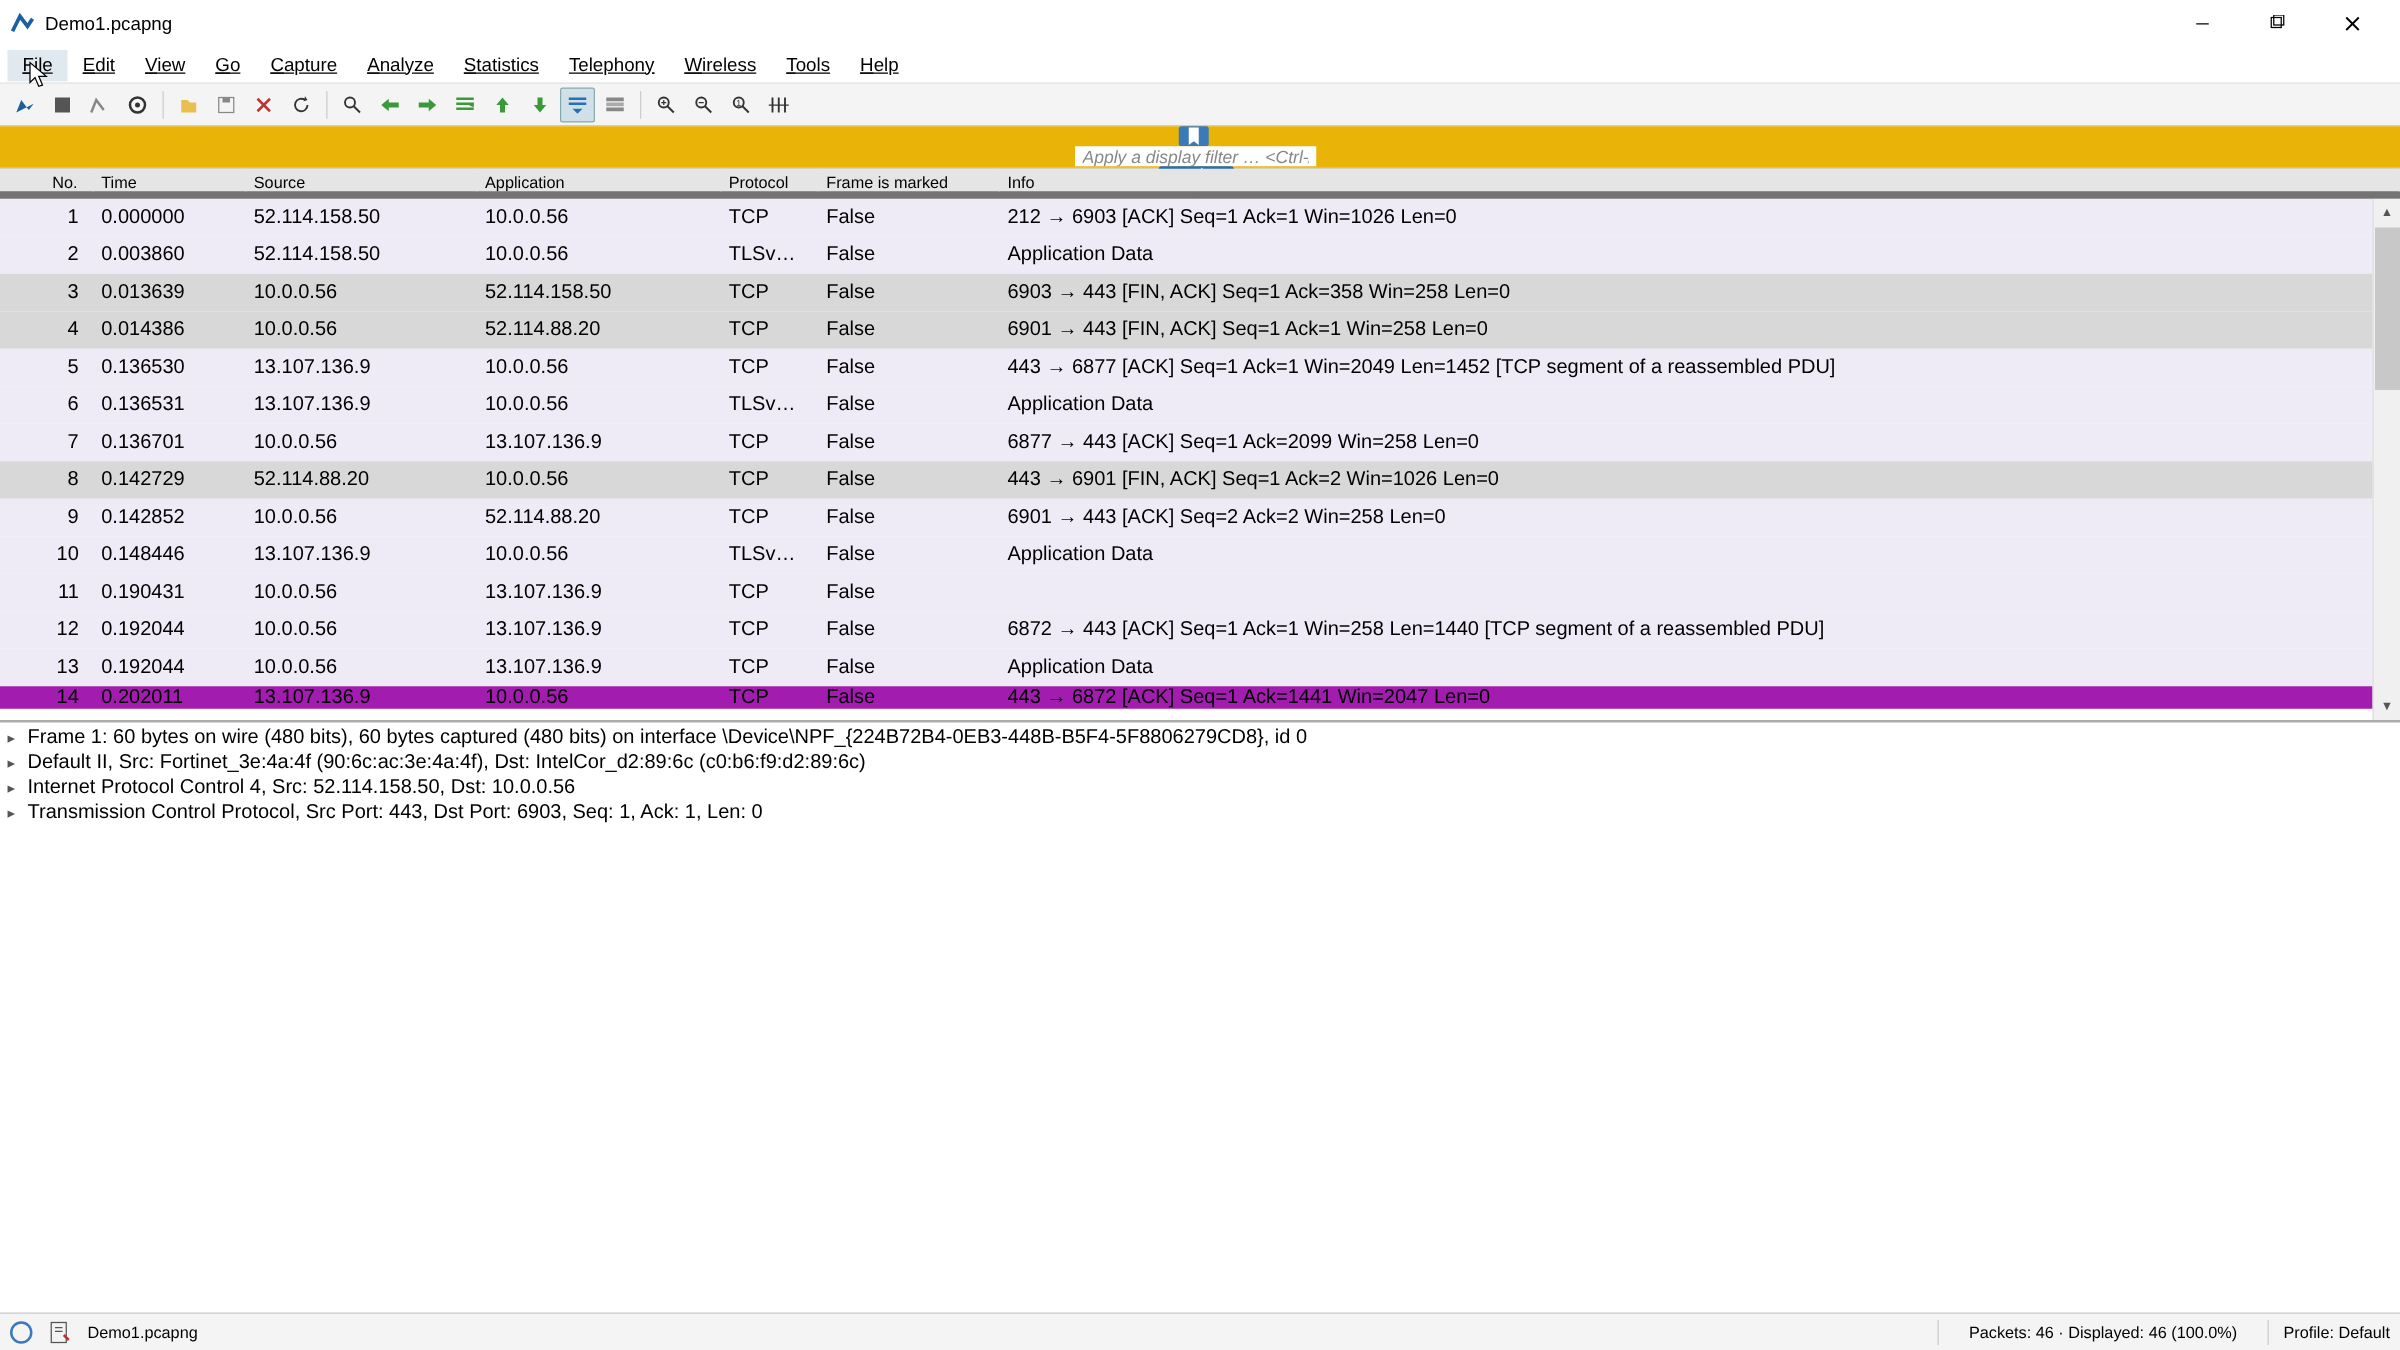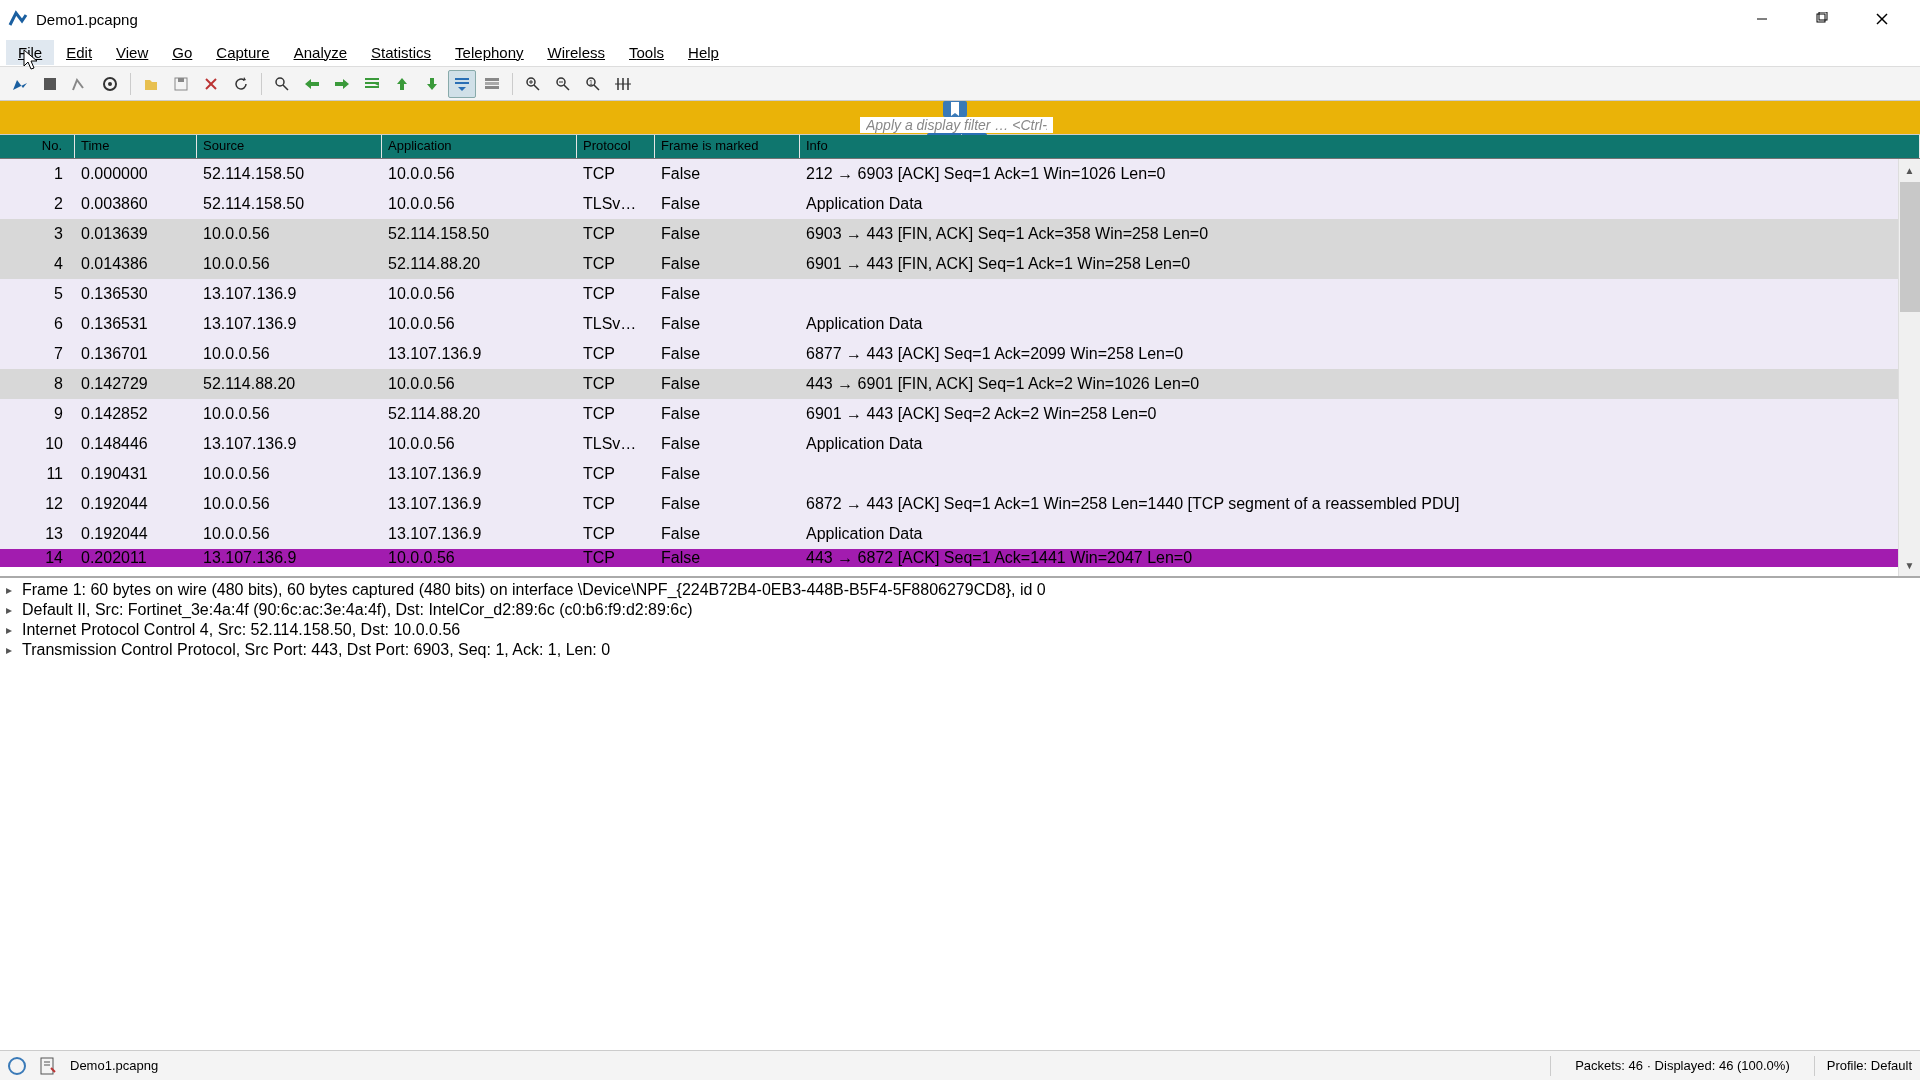--- a/index.html
+++ b/index.html
@@ -22,21 +22,21 @@
 
 .filterbar { height:34px; display:flex; align-items:center; padding:0 13px 0 6px; background:#eab308; border-bottom:1px solid #ccc;flex-direction:column; }
 .filterbar .bm { width:24px; height:24px; background:#3a7ab8; border-radius:2px; margin-right:4px; display:flex; align-items:center; justify-content:center; }
 .filterbar input { flex:1; height:26px; border:none; outline:none; font-size:14px; padding:0 6px; color:#000; }
 .filterbar input::placeholder { color:#888; font-style:italic; }
 .filterbar .go { width:60px; height:26px; background:#2a6fb5; color:#fff; display:flex; align-items:center; justify-content:center; margin:0 2px; border-radius:2px; }
 .filterbar .drop { width:22px; height:26px; display:flex; align-items:center; justify-content:center; color:#555; }
 .filterbar .plus { width:28px; height:26px; display:flex; align-items:center; justify-content:center; font-size:20px; color:#333; }
 
 .packet-pane { height:443px; display:flex; flex-direction:column; border-bottom:2px solid #aaa; position:relative; }
-.phdr { height:24px; display:flex; background:#0f766e; border-bottom:1px solid #737373; font-size:13px; color:#000; }
+.phdr { height:24px; display:flex; background:#e5e5e5; border-bottom:6px solid #737373; font-size:13px; color:#000; }
 .phdr .col { padding:3px 6px; border-right:1px solid #e5e5e5; white-space:nowrap; overflow:hidden; }
 .plist { flex:1; overflow:hidden; font-family:Consolas,"Courier New",monospace; font-size:16px; position:relative; }
 .plist .scrollbar { position:absolute; right:0; top:0; width:22px; height:100%; background:#f0f0f0; border-left:1px solid #ddd; }
 .plist .scrollbar .thumb { width:20px; height:130px; background:#c8c8c8; margin:1px; }
 .plist .scrollbar .arr { height:22px; display:flex; align-items:center; justify-content:center; color:#555; font-size:10px; }
 .row { height:30px; display:flex; align-items:center; white-space:pre; }
 .row.sel { background:#d8d8d8; }
 .row.light { background:#eeeaf6; }
 .row.green { background:#a21caf; }
 .row .col { padding:0 6px; overflow:hidden; white-space:pre; }
@@ -262,21 +262,21 @@
     <div class="scrollbar">
       <div class="arr">▲</div>
       <div class="thumb"></div>
       <div style="flex:1"></div>
       <div class="arr" style="position:absolute;bottom:0;width:100%">▼</div>
     </div>
   <div class="row light sel"><span class="col c-no">1</span><span class="col c-time">0.000000</span><span class="col c-src">52.114.158.50</span><span class="col c-dst">10.0.0.56</span><span class="col c-proto">TCP</span><span class="col c-mark">False</span><span class="col c-info">212 → 6903 [ACK] Seq=1 Ack=1 Win=1026 Len=0</span></div>
       <div class="row light"><span class="col c-no">2</span><span class="col c-time">0.003860</span><span class="col c-src">52.114.158.50</span><span class="col c-dst">10.0.0.56</span><span class="col c-proto">TLSv…</span><span class="col c-mark">False</span><span class="col c-info">Application Data</span></div>
       <div class="row sel"><span class="col c-no">3</span><span class="col c-time">0.013639</span><span class="col c-src">10.0.0.56</span><span class="col c-dst">52.114.158.50</span><span class="col c-proto">TCP</span><span class="col c-mark">False</span><span class="col c-info">6903 → 443 [FIN, ACK] Seq=1 Ack=358 Win=258 Len=0</span></div>
       <div class="row sel"><span class="col c-no">4</span><span class="col c-time">0.014386</span><span class="col c-src">10.0.0.56</span><span class="col c-dst">52.114.88.20</span><span class="col c-proto">TCP</span><span class="col c-mark">False</span><span class="col c-info">6901 → 443 [FIN, ACK] Seq=1 Ack=1 Win=258 Len=0</span></div>
-      <div class="row light"><span class="col c-no">5</span><span class="col c-time">0.136530</span><span class="col c-src">13.107.136.9</span><span class="col c-dst">10.0.0.56</span><span class="col c-proto">TCP</span><span class="col c-mark">False</span></div>
+      <div class="row light"><span class="col c-no">5</span><span class="col c-time">0.136530</span><span class="col c-src">13.107.136.9</span><span class="col c-dst">10.0.0.56</span><span class="col c-proto">TCP</span><span class="col c-mark">False</span><span class="col c-info">443 → 6877 [ACK] Seq=1 Ack=1 Win=2049 Len=1452 [TCP segment of a reassembled PDU]</span></div>
       <div class="row light"><span class="col c-no">6</span><span class="col c-time">0.136531</span><span class="col c-src">13.107.136.9</span><span class="col c-dst">10.0.0.56</span><span class="col c-proto">TLSv…</span><span class="col c-mark">False</span><span class="col c-info">Application Data</span></div>
       <div class="row light"><span class="col c-no">7</span><span class="col c-time">0.136701</span><span class="col c-src">10.0.0.56</span><span class="col c-dst">13.107.136.9</span><span class="col c-proto">TCP</span><span class="col c-mark">False</span><span class="col c-info">6877 → 443 [ACK] Seq=1 Ack=2099 Win=258 Len=0</span></div>
       <div class="row sel"><span class="col c-no">8</span><span class="col c-time">0.142729</span><span class="col c-src">52.114.88.20</span><span class="col c-dst">10.0.0.56</span><span class="col c-proto">TCP</span><span class="col c-mark">False</span><span class="col c-info">443 → 6901 [FIN, ACK] Seq=1 Ack=2 Win=1026 Len=0</span></div>
       <div class="row light"><span class="col c-no">9</span><span class="col c-time">0.142852</span><span class="col c-src">10.0.0.56</span><span class="col c-dst">52.114.88.20</span><span class="col c-proto">TCP</span><span class="col c-mark">False</span><span class="col c-info">6901 → 443 [ACK] Seq=2 Ack=2 Win=258 Len=0</span></div>
       <div class="row light"><span class="col c-no">10</span><span class="col c-time">0.148446</span><span class="col c-src">13.107.136.9</span><span class="col c-dst">10.0.0.56</span><span class="col c-proto">TLSv…</span><span class="col c-mark">False</span><span class="col c-info">Application Data</span></div>
       <div class="row light"><span class="col c-no">11</span><span class="col c-time">0.190431</span><span class="col c-src">10.0.0.56</span><span class="col c-dst">13.107.136.9</span><span class="col c-proto">TCP</span><span class="col c-mark">False</span></div>
       <div class="row light"><span class="col c-no">12</span><span class="col c-time">0.192044</span><span class="col c-src">10.0.0.56</span><span class="col c-dst">13.107.136.9</span><span class="col c-proto">TCP</span><span class="col c-mark">False</span><span class="col c-info">6872 → 443 [ACK] Seq=1 Ack=1 Win=258 Len=1440 [TCP segment of a reassembled PDU]</span></div>
       <div class="row light"><span class="col c-no">13</span><span class="col c-time">0.192044</span><span class="col c-src">10.0.0.56</span><span class="col c-dst">13.107.136.9</span><span class="col c-proto">TCP</span><span class="col c-mark">False</span><span class="col c-info">Application Data</span></div>
       <div class="row green cut"><span class="col c-no">14</span><span class="col c-time">0.202011</span><span class="col c-src">13.107.136.9</span><span class="col c-dst">10.0.0.56</span><span class="col c-proto">TCP</span><span class="col c-mark">False</span><span class="col c-info">443 → 6872 [ACK] Seq=1 Ack=1441 Win=2047 Len=0</span></div>
     </div>

